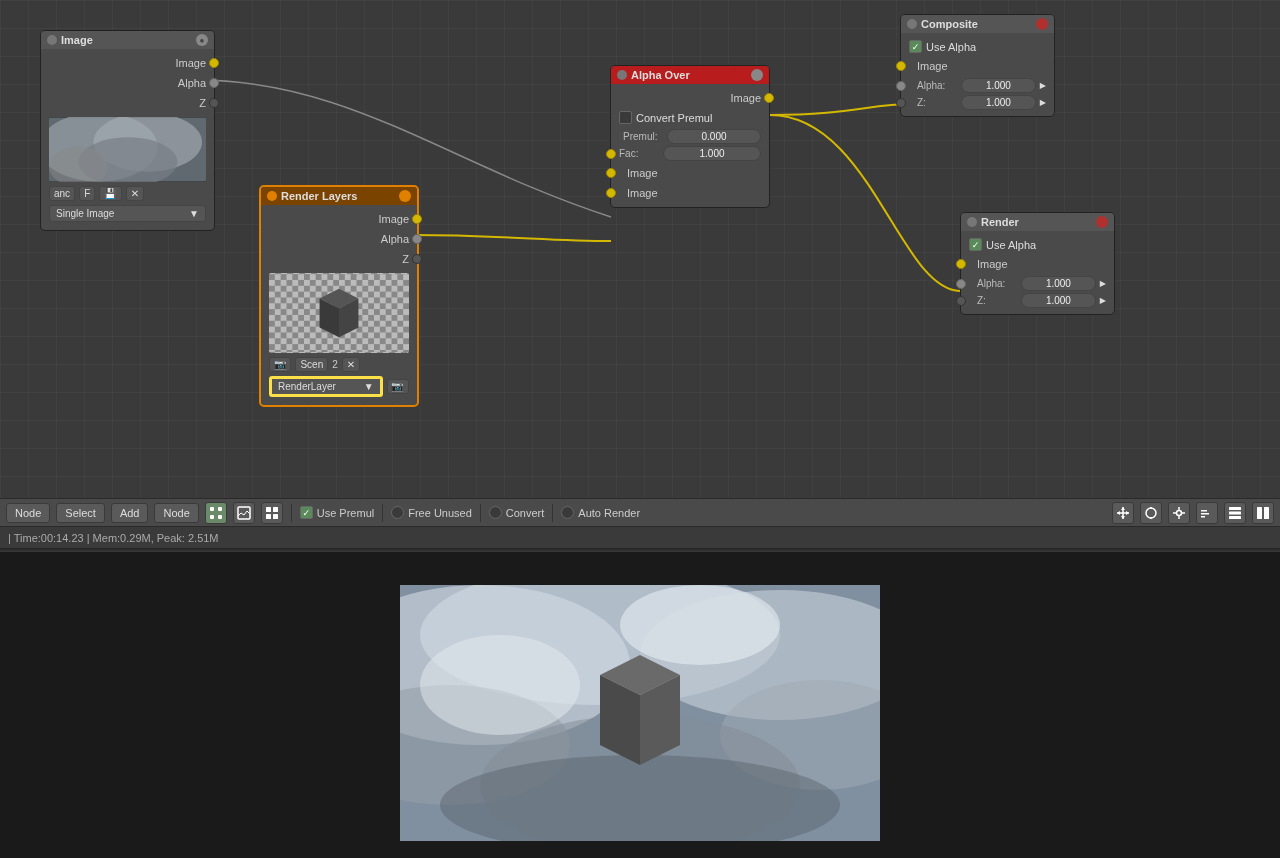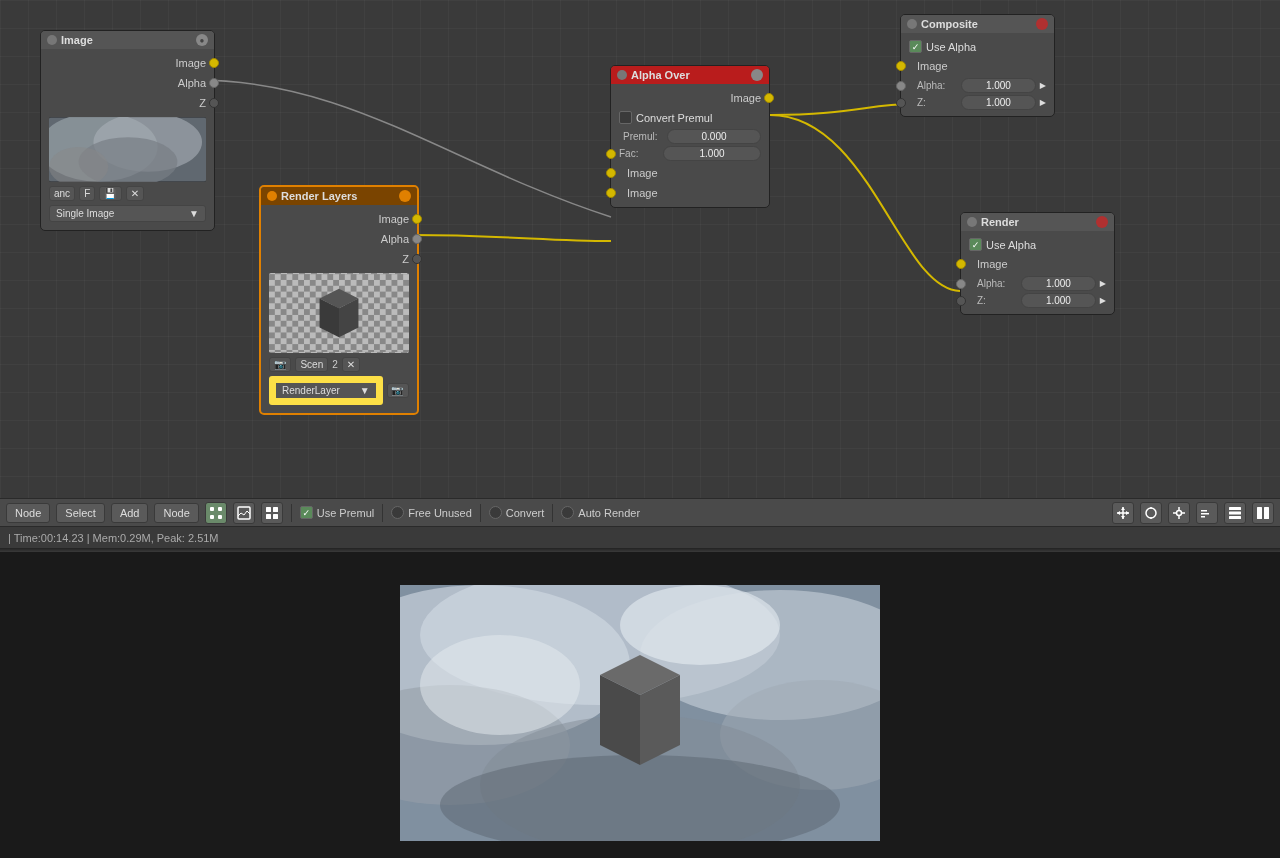--- a/index.html
+++ b/index.html
@@ -408,21 +408,21 @@
         </svg>
       </div>
 
       <div class="node-tools-row">
         <button class="node-tool-btn">📷</button>
         <button class="node-tool-btn">Scen</button>
         <span style="font-size:10px;color:#ccc;">2</span>
         <button class="node-tool-btn">✕</button>
       </div>
       <div class="node-tools-row">
-        <div style="background:#555;border:7px solid #fde047;border-radius:3px;padding:2px 6px;font-size:10px;flex:1;display:flex;align-items:center;justify-content:space-between;cursor:pointer;">
+        <div style="background:#555;border:3px solid #fde047;border-radius:3px;padding:2px 6px;font-size:10px;flex:1;display:flex;align-items:center;justify-content:space-between;cursor:pointer;">
           <span>RenderLayer</span>
           <span>▼</span>
         </div>
         <button class="node-tool-btn">📷</button>
       </div>
     </div>
   </div>
 
   <div id="node-alpha-over" class="node">
     <div class="node-header">

